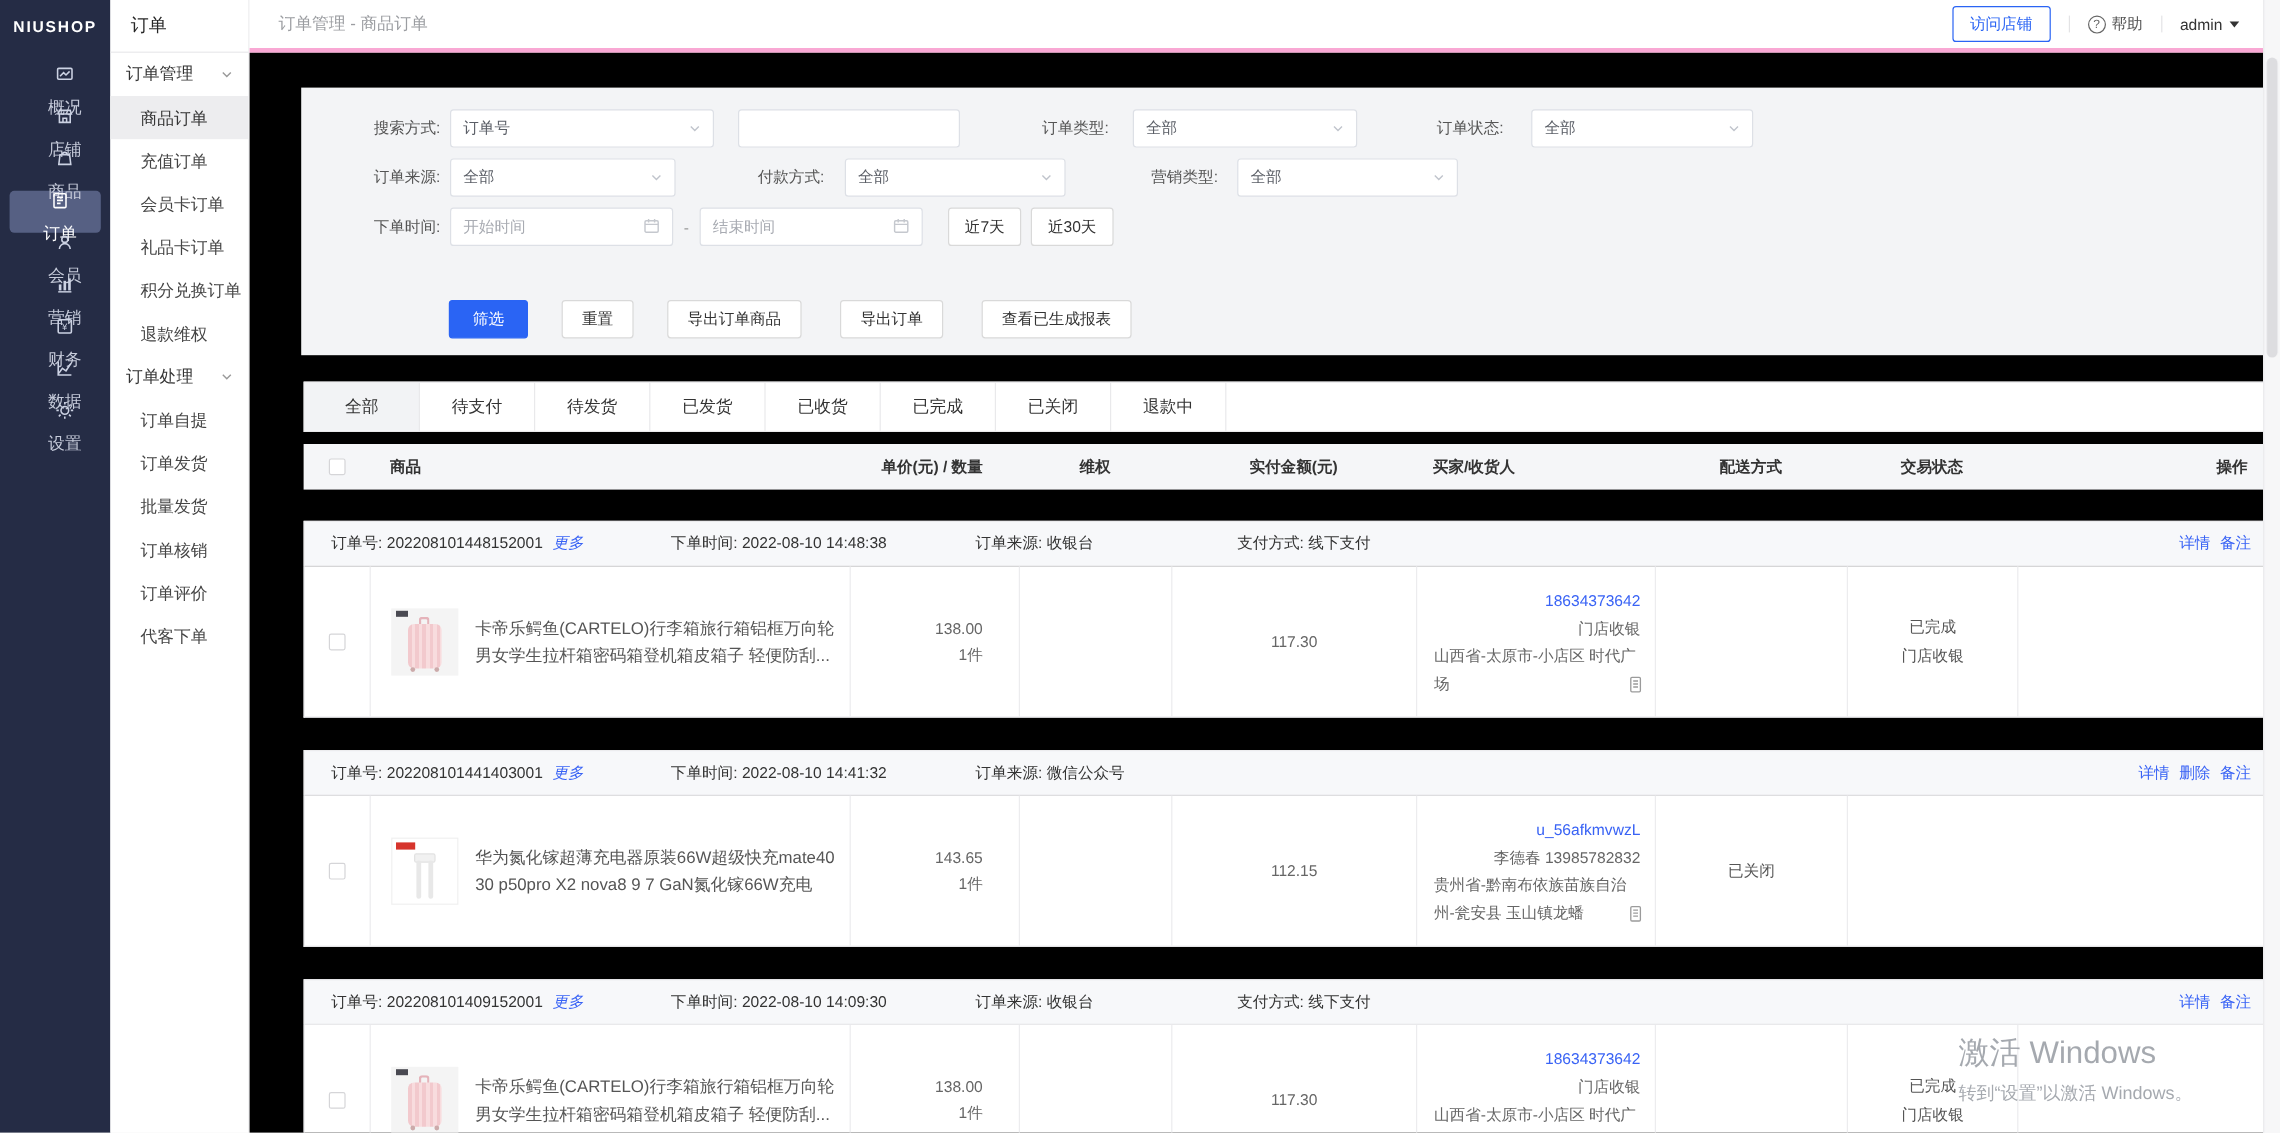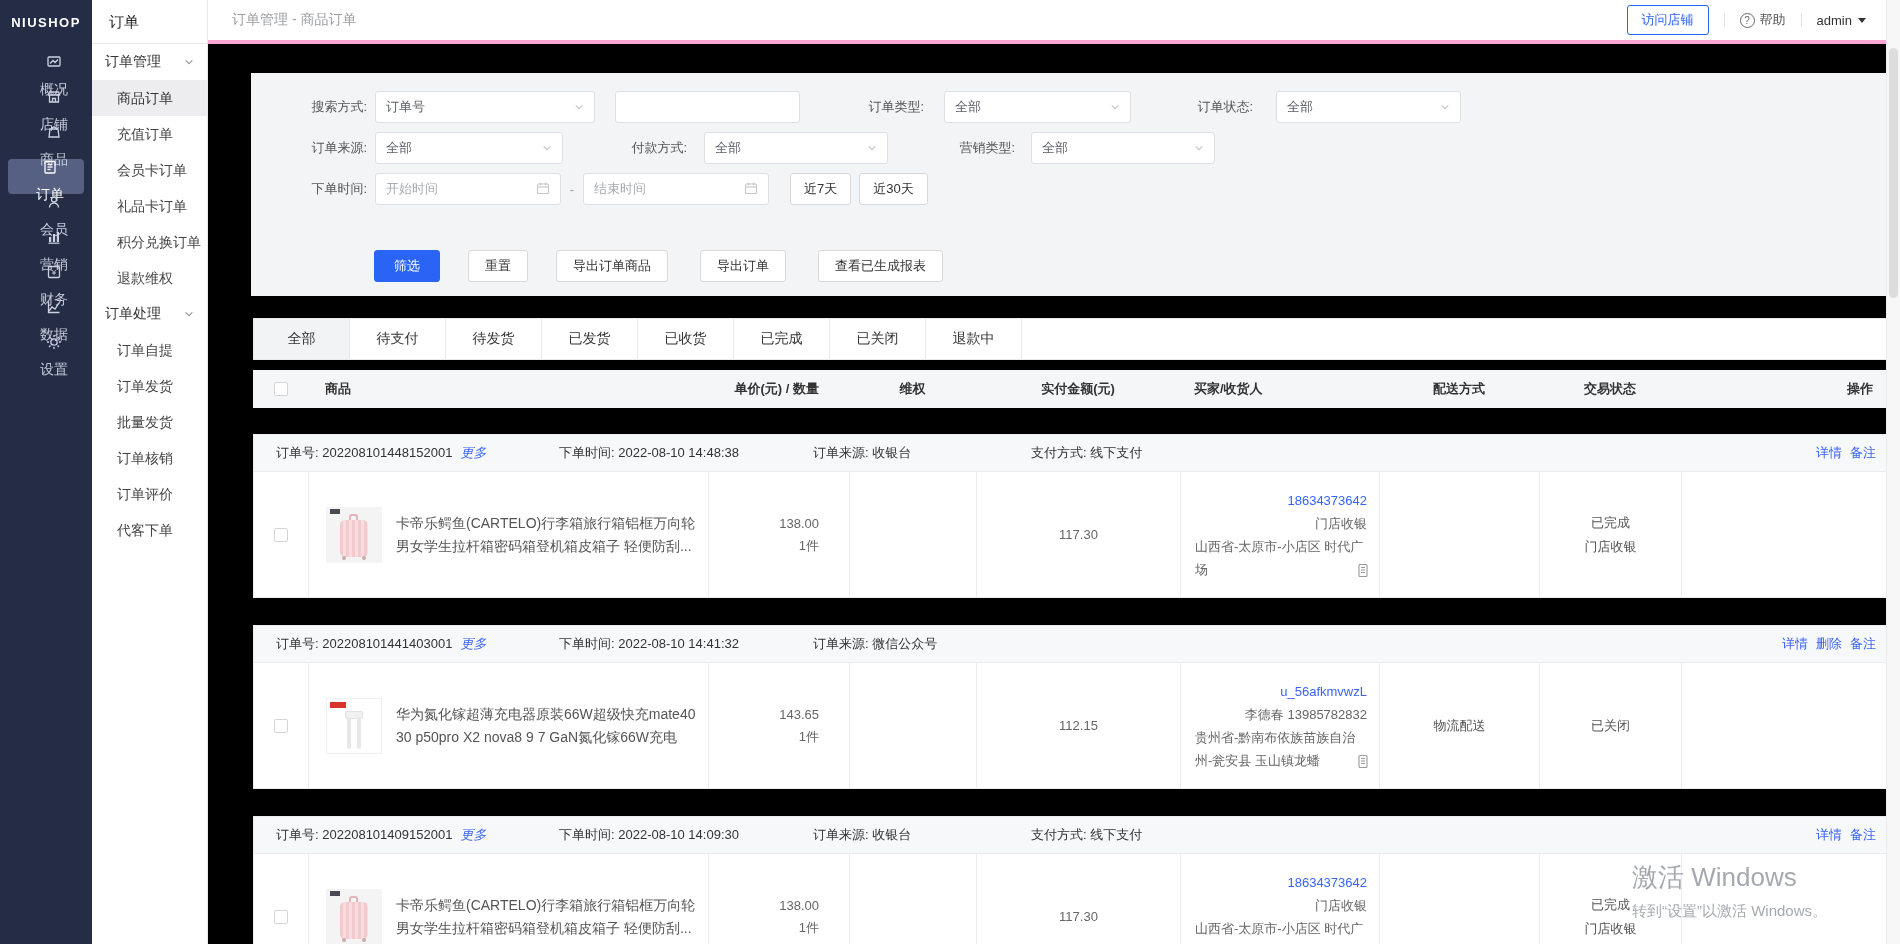--- a/index.html
+++ b/index.html
@@ -476,21 +476,20 @@
               <a class="lnk">u_56afkmvwzL</a>
               <div>李德春  13985782832</div>
               <div>贵州省-黔南布依族苗族自治州-瓮安县 玉山镇龙蟠</div>
               <span class="copy-ic"><svg width="13" height="15" viewBox="0 0 13 15" fill="none" stroke="#9b9b9b" stroke-width="1.1">
                     <rect x="3" y="1.5" width="8" height="12" rx="1"></rect>
                     <line x1="5" y1="4.5" x2="9" y2="4.5"></line>
                     <line x1="5" y1="7" x2="9" y2="7"></line>
                     <line x1="5" y1="9.5" x2="9" y2="9.5"></line>
                   </svg></span>
             </div>
-            <div class="c c-delivery">物流配送</div>
             <div class="c c-status">
               <div>已关闭</div>
               <div></div>
             </div>
             <div class="c"></div>
           </div>
         </div>
 
         <div class="group" style="margin-top:27px">
           <div class="g-header">

